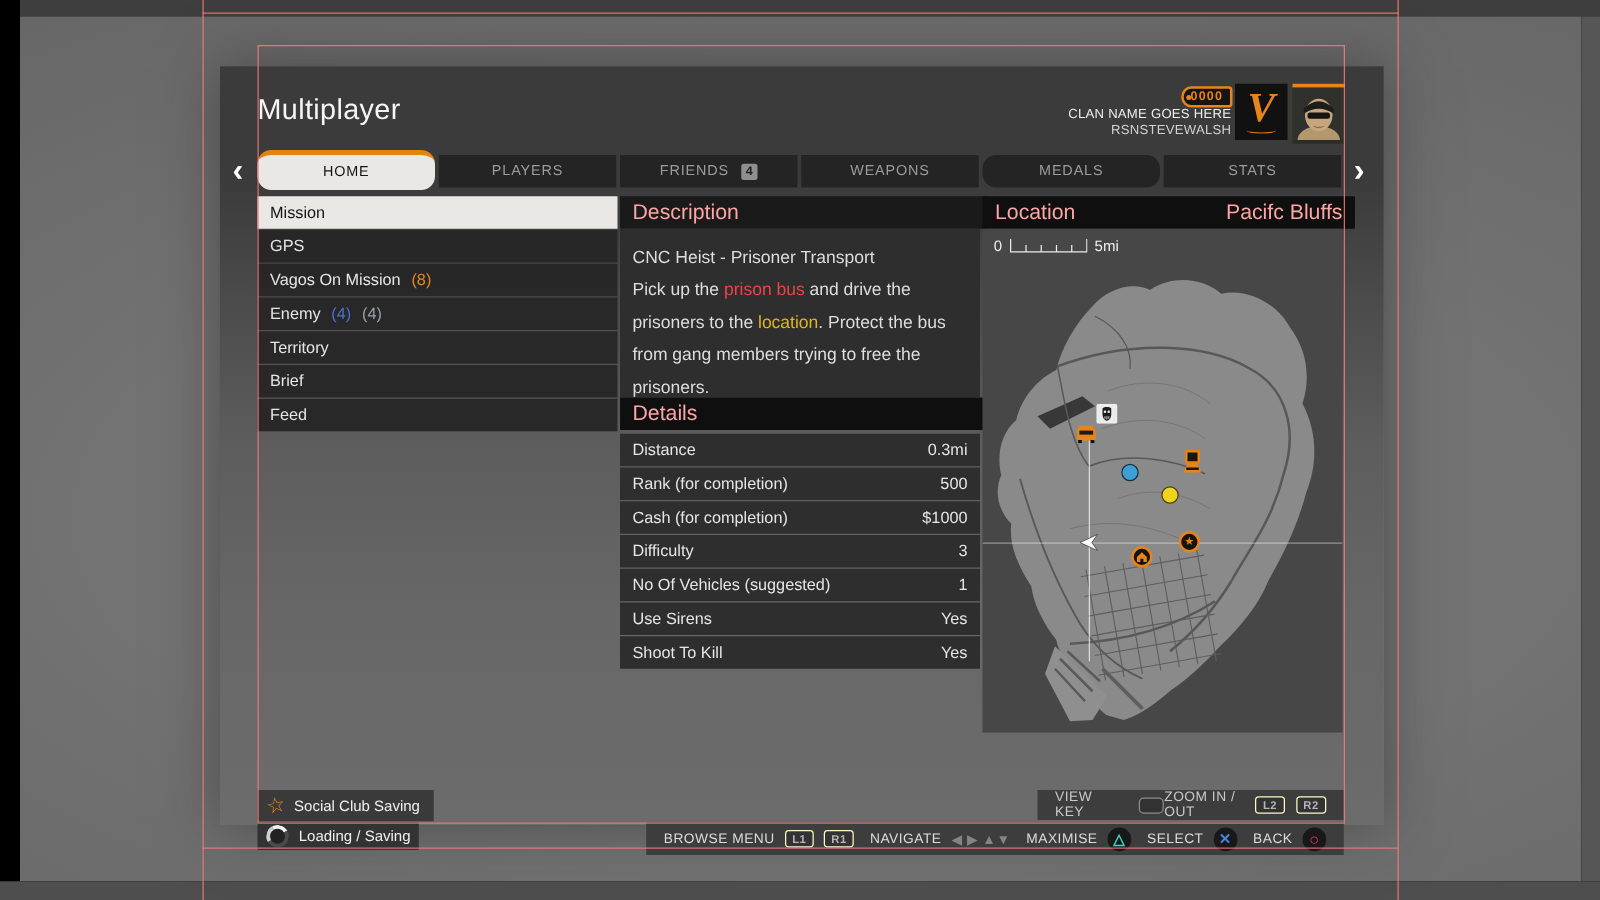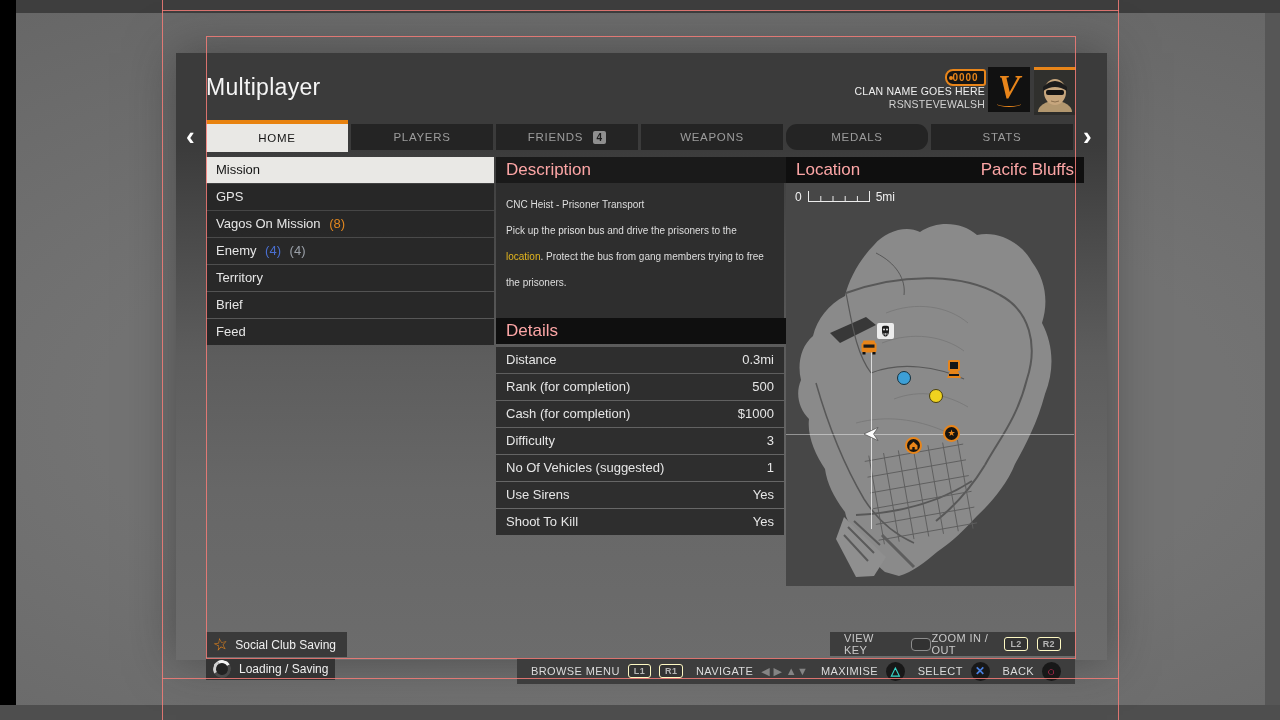--- a/index.html
+++ b/index.html
@@ -52,22 +52,22 @@
   .cnt{margin-left:5px;}
   .c-orange{color:#e0861f;} .c-blue{color:#4a6fd0;} .c-gray{color:#9aa0a8;}
 
   
   .panel-header{position:absolute;width:278px;height:26px;padding:0 5px 0 10px;font-size:17px;color:#fca5a5;
     line-height:26px;background:#1a1a1a;}
   .hdr-desc{left:496px;top:157px;}
   .hdr-details{left:496px;top:318px;background:#0f0f0f;}
   .hdr-loc{left:786px;top:157px;background:#0f0f0f;display:flex;justify-content:space-between;padding-right:10px;}
   .desc-body{position:absolute;left:496px;top:183px;width:268px;height:115px;background:#2e2e2e;
-    padding:9px 10px 11px 10px;color:#dedede;font-size:10px;line-height:26px;}
-  .t-blue{color:#e5e5e5;} .t-yellow{color:#e2b51e;}
+    padding:9px 10px 11px 10px;color:#dedede;font-size:14px;line-height:26px;}
+  .t-blue{color:#ef4444;} .t-yellow{color:#e2b51e;}
   .details-rows{position:absolute;left:496px;top:347px;width:288px;}
   .d-row{height:26px;margin-bottom:1px;background:#2e2e2e;color:#e6e6e6;font-size:13px;line-height:26px;
     display:flex;justify-content:space-between;padding:0 10px;box-sizing:border-box;width:288px;}
 
   
   .map-body{position:absolute;left:786px;top:183px;width:288px;height:403px;background:#474747;overflow:hidden;}
   .map-svg{position:absolute;left:0;top:0;}
   .scale{position:absolute;left:9px;top:7px;display:flex;align-items:center;gap:6px;color:#f0f0f0;
     font-size:12px;z-index:5;}
   .cross-v{position:absolute;left:85px;top:162px;width:1px;height:184px;background:rgba(255,255,255,.7);z-index:3;}
@@ -142,21 +142,21 @@
       <ellipse cx="21" cy="42" rx="17" ry="11" fill="#b2976f"></ellipse>
       <ellipse cx="21" cy="22" rx="11" ry="13" fill="#c7a67d"></ellipse>
       <path d="M9,17 Q21,5 33,17 L33,21 Q21,13 9,21 Z" fill="#1c1c1c"></path>
       <rect x="12" y="20" width="18" height="5" rx="2" fill="#141414"></rect>
       <path d="M17,31 Q21,33 25,31" stroke="#8a6f4e" stroke-width="1" fill="none"></path>
     </svg>
   </div>
 
   <div class="chev chev-left">‹</div>
   <div class="chev chev-right">›</div>
-  <div class="tab selected" style="left:206px;">
+  <div class="tab selected" style="left:206px;border-radius:11px;">
     <span>HOME</span>
   </div>
   <div class="tab" style="left:351px;">
     <span>PLAYERS</span>
   </div>
   <div class="tab" style="left:496px;">
     <span>FRIENDS</span>
     <span class="tab-badge">4</span>
   </div>
   <div class="tab" style="left:641px;">

